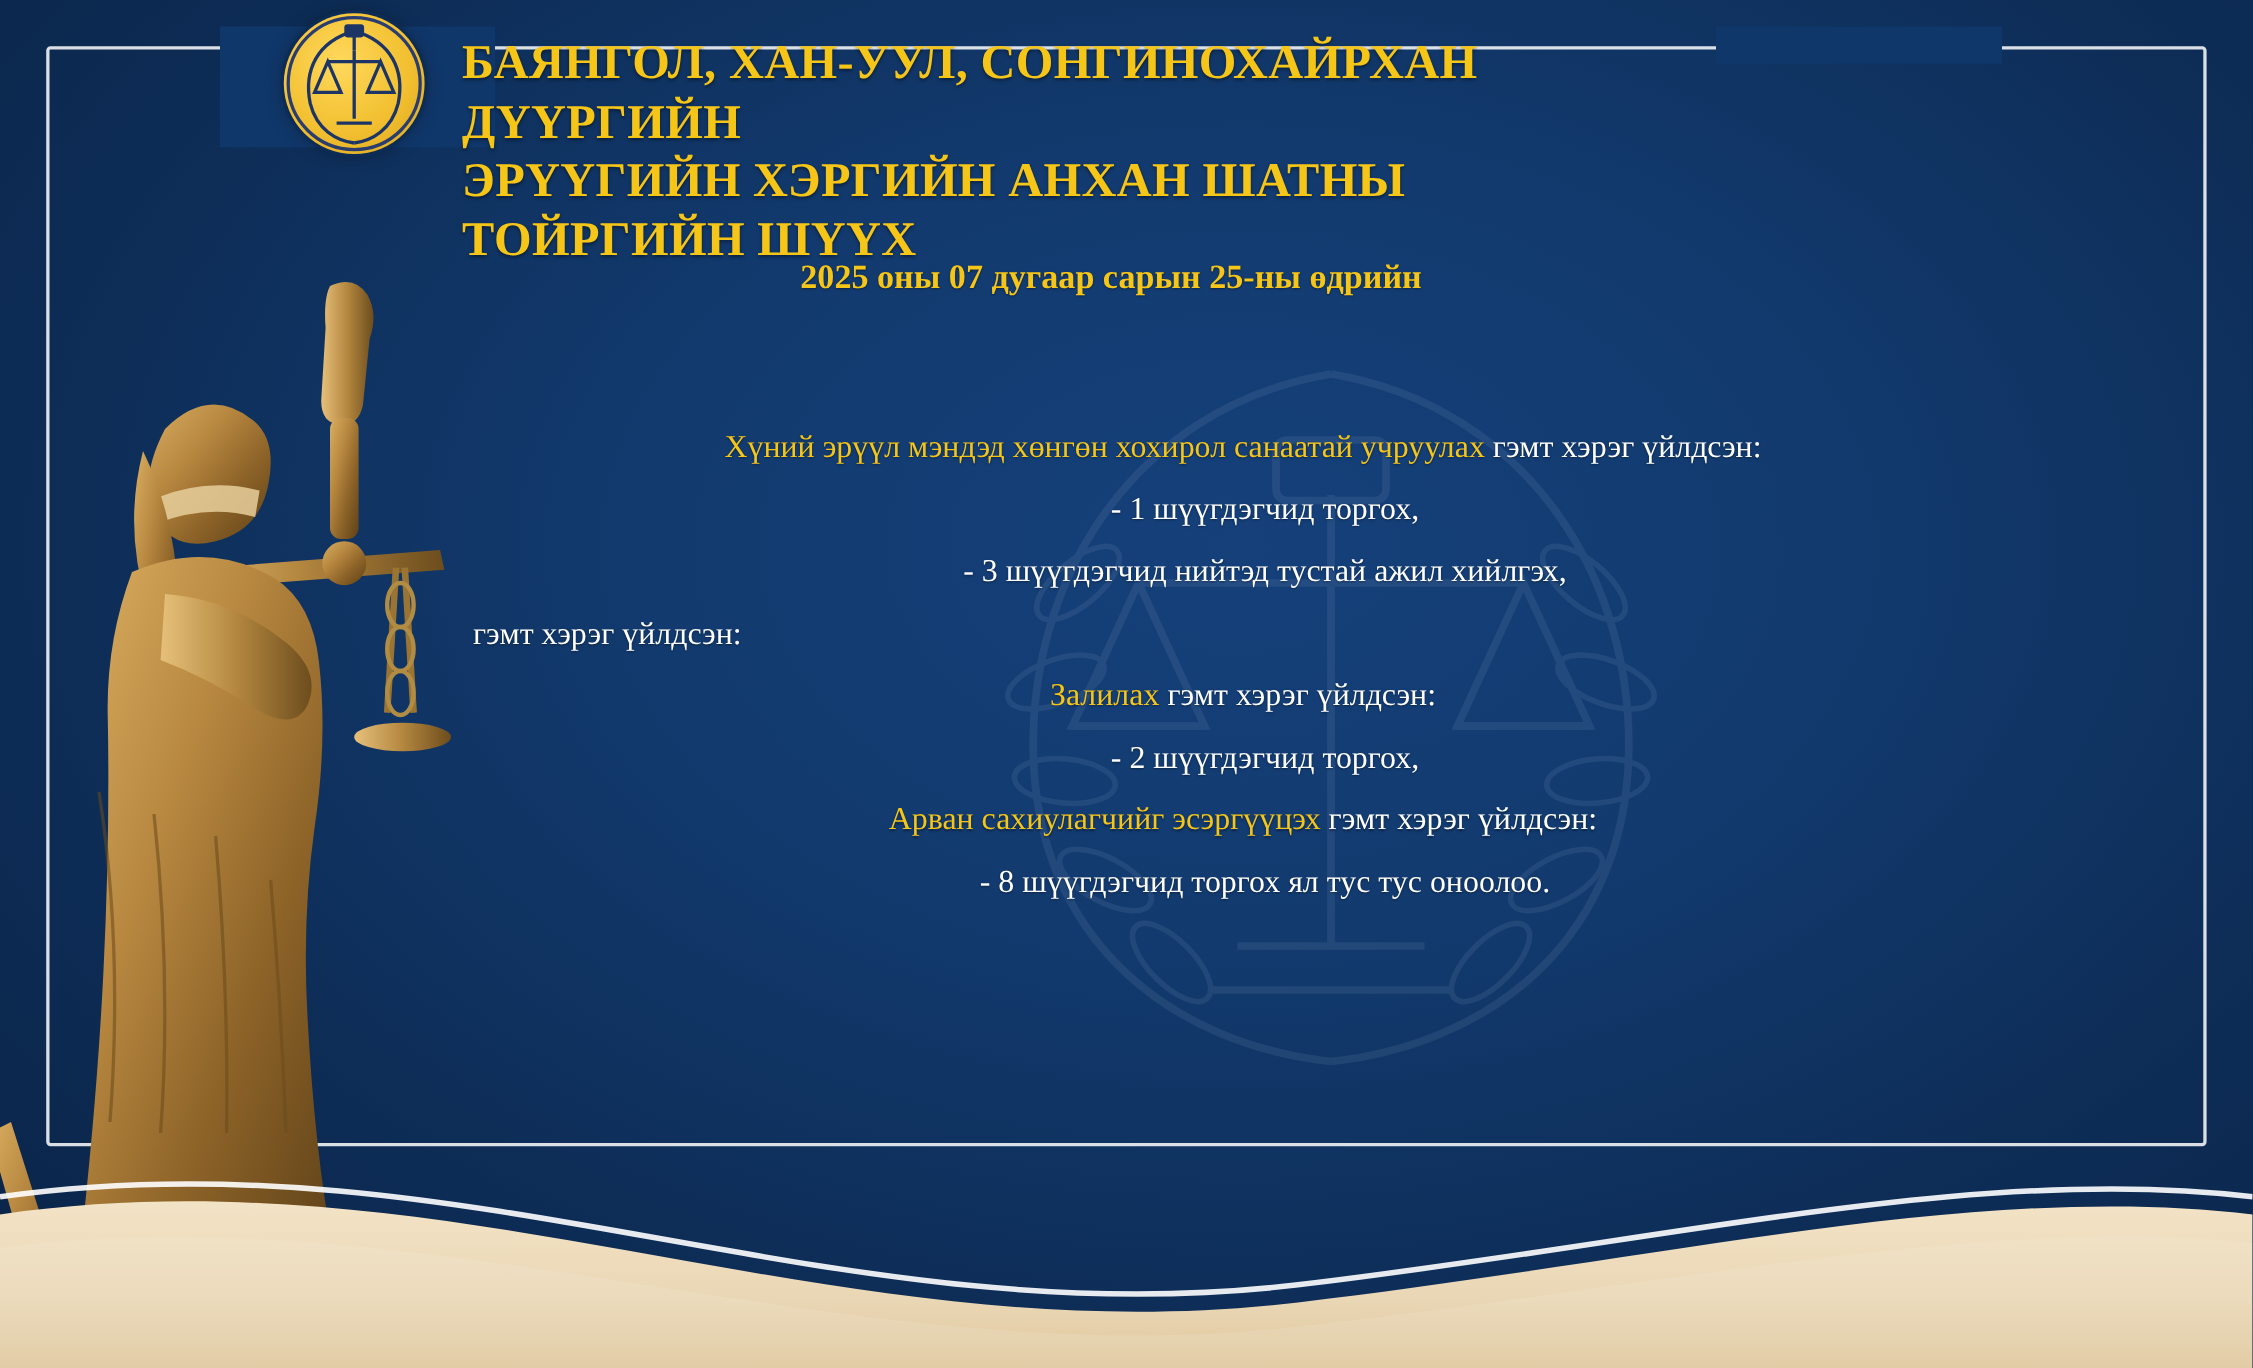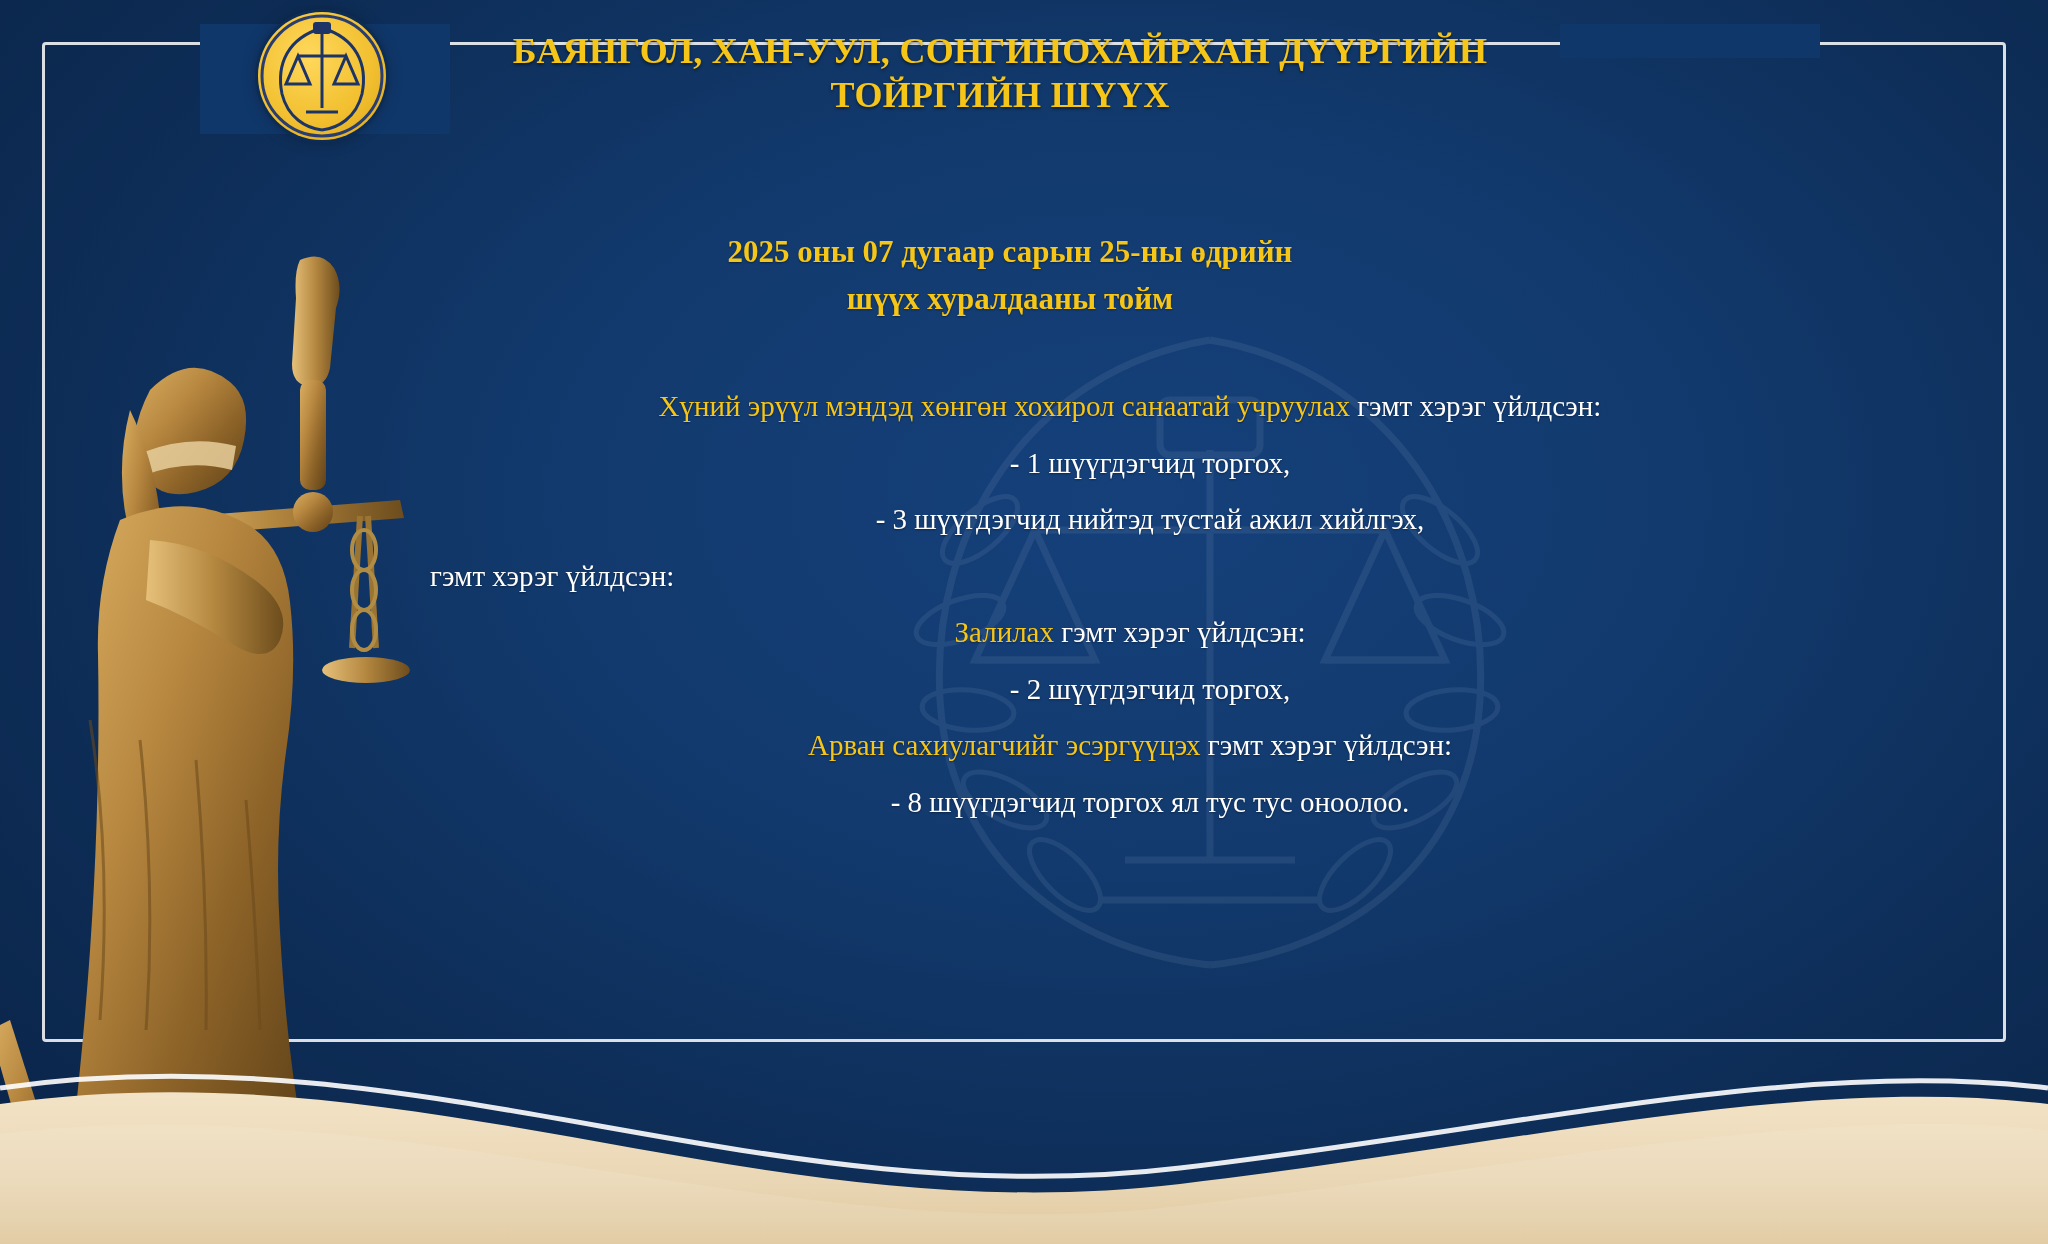--- a/index.html
+++ b/index.html
@@ -77,23 +77,23 @@
     background: radial-gradient(circle at 40% 35%, #ffd85c 0%, #f2c030 55%, #d9a41c 100%);
     box-shadow: 0 0 0 3px #0d2c55, 0 0 16px rgba(0,0,0,0.35);
   }
   .seal svg { display:block; }
 
   .title {
     position: absolute;
     left: 420px;
     top: 30px;
     width: 1160px;
-    text-align: center;
+    text-align: left;
     color: #f5c518;
-    font-size: 36px;
+    font-size: 44px;
     font-weight: bold;
     line-height: 1.22;
     letter-spacing: 0.3px;
     text-shadow: 0 2px 3px rgba(0,0,0,0.45);
   }
 
   .subtitle {
     position: absolute;
     left: 560px;
     top: 228px;
@@ -236,26 +236,26 @@
       <rect x="55" y="10" width="18" height="12" rx="3" fill="#1d3566"></rect>
       <g fill="none" stroke="#1d3566" stroke-width="3">
         <path d="M64 16 C30 26 18 52 24 82 C30 106 48 116 64 118"></path>
         <path d="M64 16 C98 26 110 52 104 82 C98 106 80 116 64 118"></path>
       </g>
     </svg>
   </div>
 
   <div class="title">
     <div>БАЯНГОЛ, ХАН-УУЛ, СОНГИНОХАЙРХАН ДҮҮРГИЙН</div>
+    <div>ЭРҮҮГИЙН ХЭРГИЙН АНХАН ШАТНЫ</div>
     <div>ТОЙРГИЙН ШҮҮХ</div>
   </div>
 
   <div class="subtitle">
     <div>2025 оны 07 дугаар сарын 25-ны өдрийн</div>
-    <div>шүүх хуралдааны тойм</div>
   </div>
 
   <div class="body">
 
     <div class="line center">
       <span class="hl">Хүний эрүүл мэндэд хөнгөн хохирол санаатай учруулах</span><span> гэмт хэрэг үйлдсэн:</span>
     </div>
     <div class="line indent">- 1 шүүгдэгчид торгох,</div>
     <div class="line indent">- 3 шүүгдэгчид нийтэд тустай ажил хийлгэх,</div>
 

